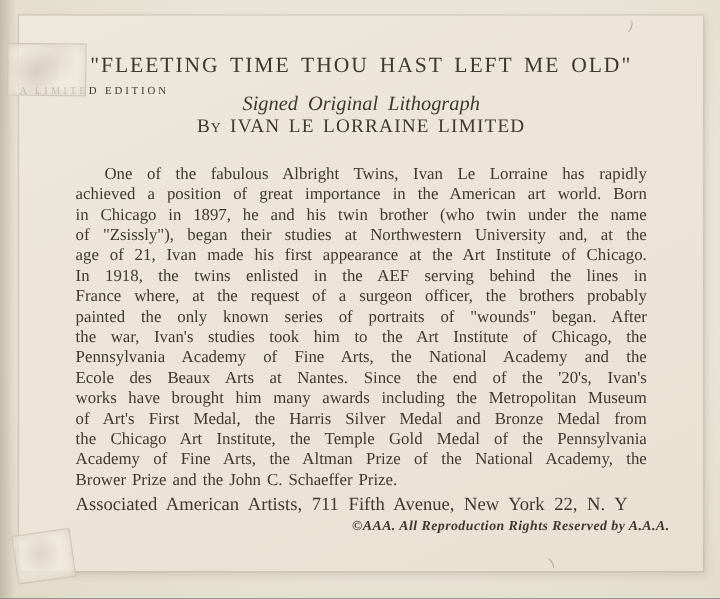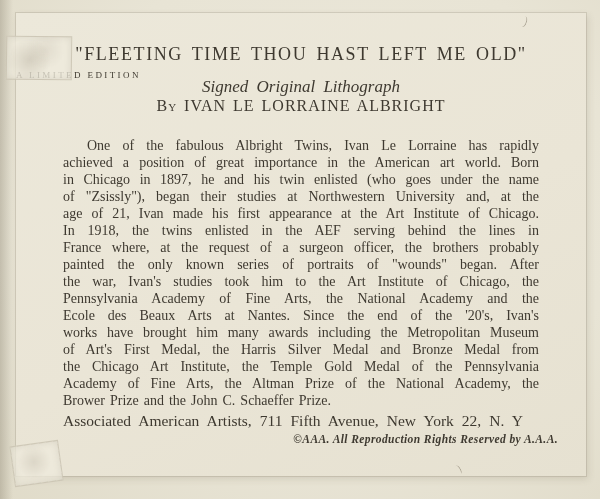--- a/index.html
+++ b/index.html
@@ -44,25 +44,25 @@
 </head>
 <body>
 
 <div class="scene">
   <div class="left-shade"></div>
 
   <div class="card">
     <div class="title">"FLEETING TIME THOU HAST LEFT ME OLD"</div>
     <div class="edition">A LIMITED EDITION</div>
     <div class="subtitle">Signed Original Lithograph</div>
-    <div class="byline">By IVAN LE LORRAINE ALBRIGHT</div>
+    <div class="byline">By IVAN LE LORRAINE LIMITED</div>
     <div class="bodytext">
         <div class="tline">One of the fabulous Albright Twins, Ivan Le Lorraine has rapidly</div>
         <div class="tline">achieved a position of great importance in the American art world.  Born</div>
-        <div class="tline">in Chicago in 1897, he and his twin enlisted (who goes under the name</div>
+        <div class="tline">in Chicago in 1897, he and his twin brother (who twin under the name</div>
         <div class="tline">of "Zsissly"), began their studies at Northwestern University and, at the</div>
         <div class="tline">age of 21, Ivan made his first appearance at the Art Institute of Chicago.</div>
         <div class="tline">In 1918, the twins enlisted in the AEF serving behind the lines in</div>
         <div class="tline">France where, at the request of a surgeon officer, the brothers probably</div>
         <div class="tline">painted the only known series of portraits of "wounds" began.  After</div>
         <div class="tline">the war, Ivan's studies took him to the Art Institute of Chicago, the</div>
         <div class="tline">Pennsylvania Academy of Fine Arts, the National Academy and the</div>
         <div class="tline">Ecole des Beaux Arts at Nantes.  Since the end of the '20's, Ivan's</div>
         <div class="tline">works have brought him many awards including the Metropolitan Museum</div>
         <div class="tline">of Art's First Medal, the Harris Silver Medal and Bronze Medal from</div>

